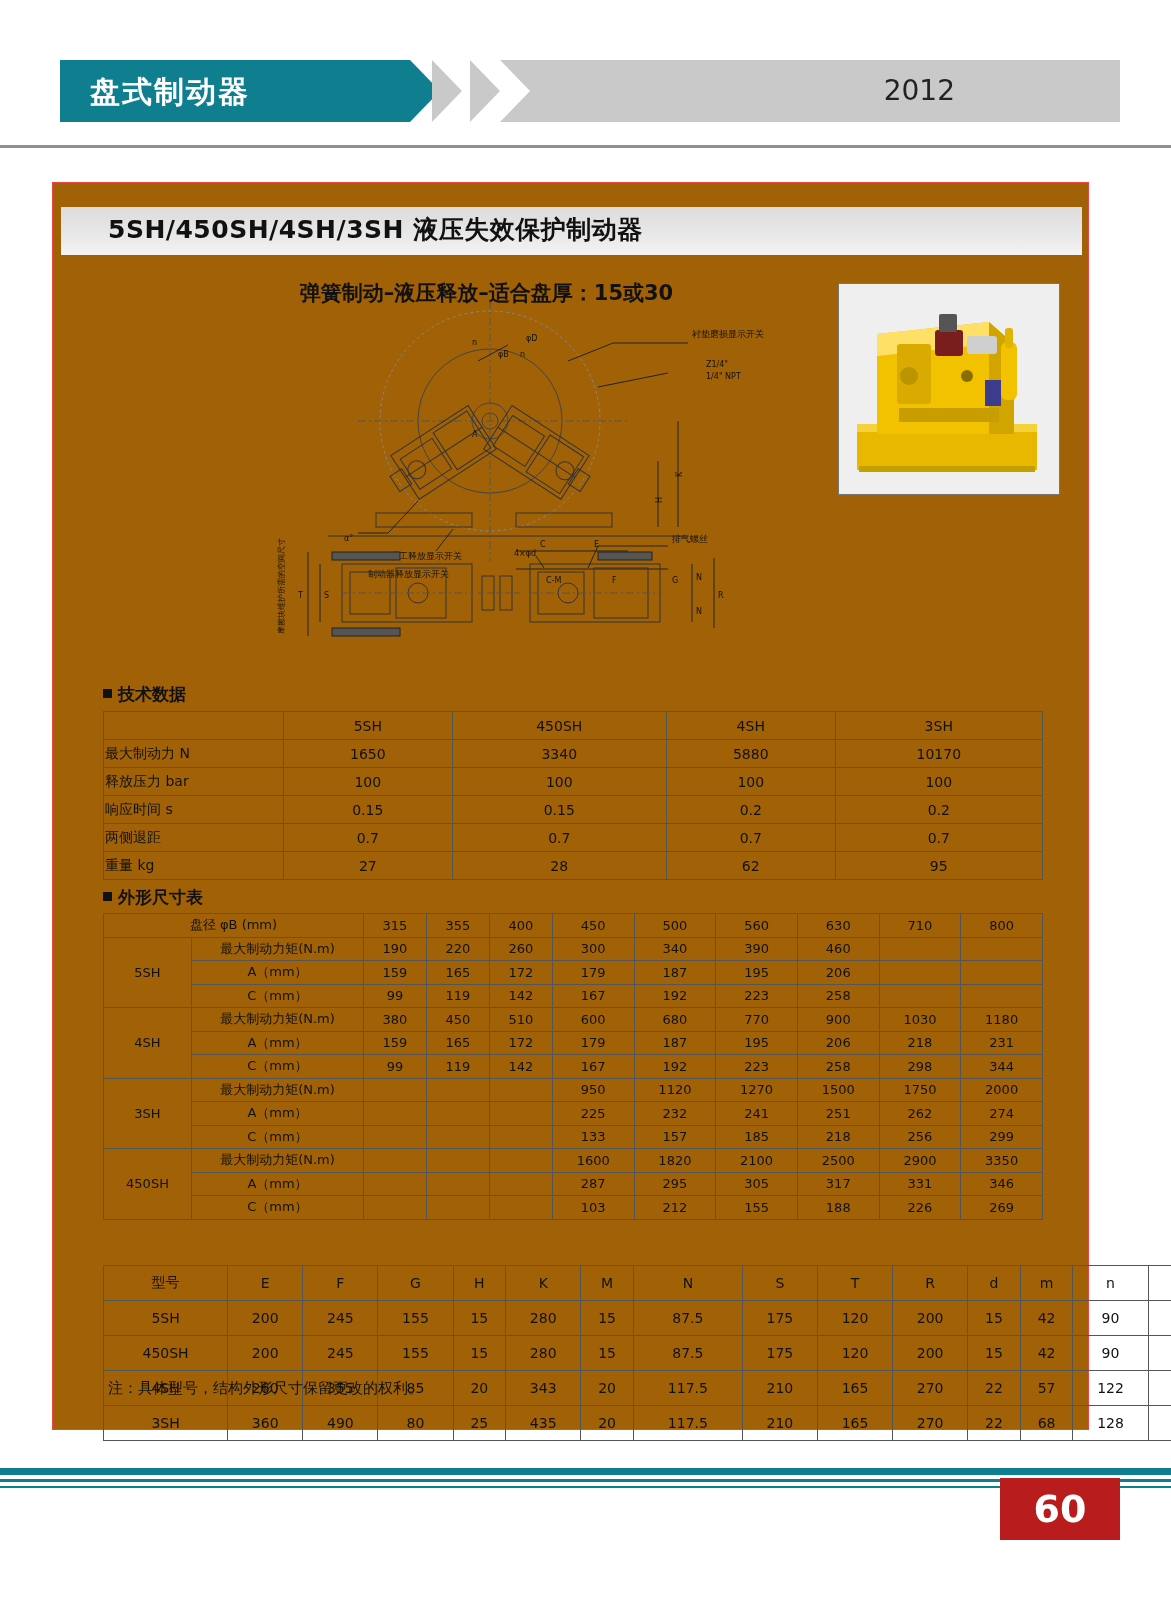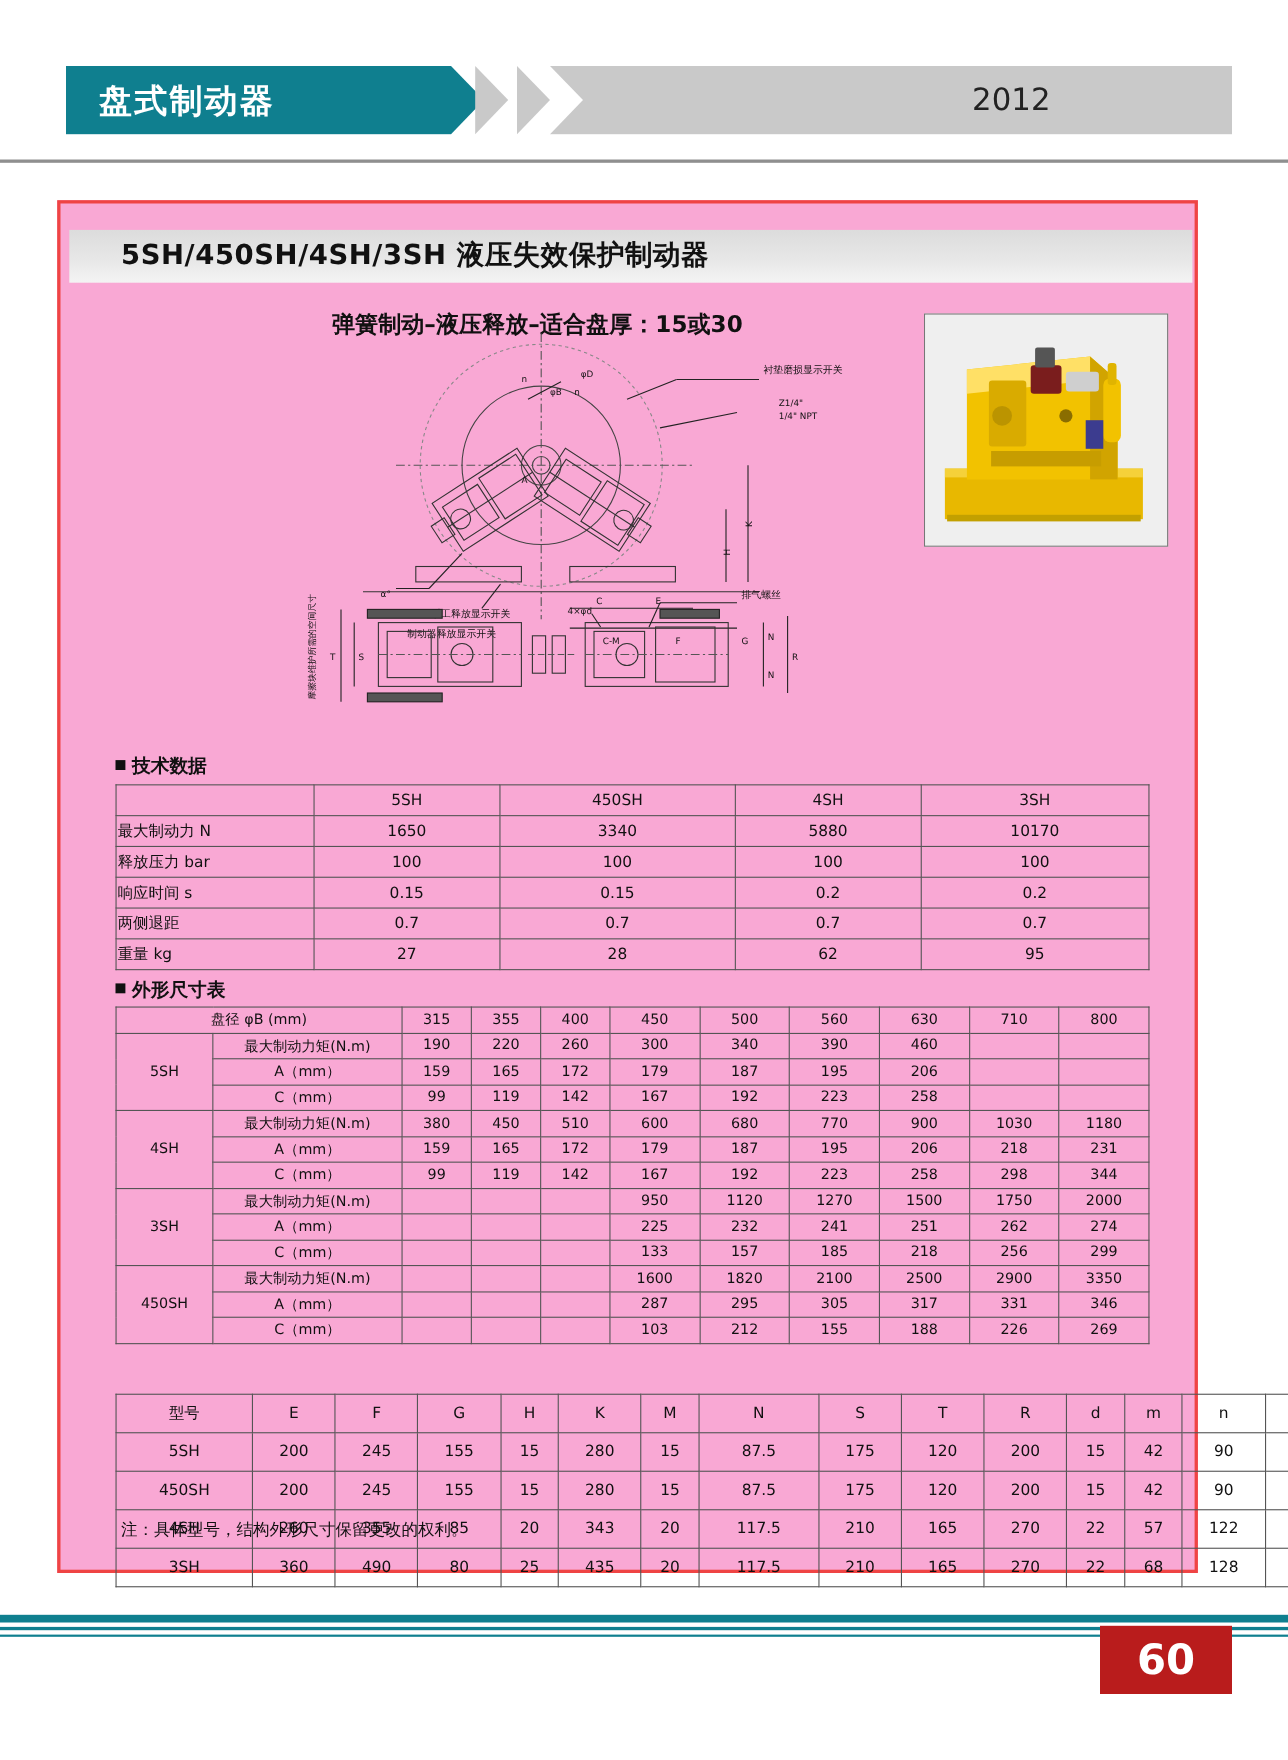--- a/index.html
+++ b/index.html
@@ -77,22 +77,22 @@
     left: 0; top: 145px;
     width: 1171px; height: 3px;
     background: #8f8f8f;
   }
 
   
   .page-frame {
     position: absolute;
     left: 52px; top: 182px;
     width: 1037px; height: 1248px;
-    border: 3px solid #ef4444;
-    background: #f9a8d4;
+    border: 1px solid #ef4444;
+    background: #a16207;
   }
 
   .section-title-bar {
     position: absolute;
     left: 8px; top: 24px;
     width: 1021px; height: 48px;
     background: linear-gradient(to bottom, #dcdcdc 0%, #e8e8e8 60%, #f4f4f4 100%);
   }
   .section-title {
     position: absolute;

